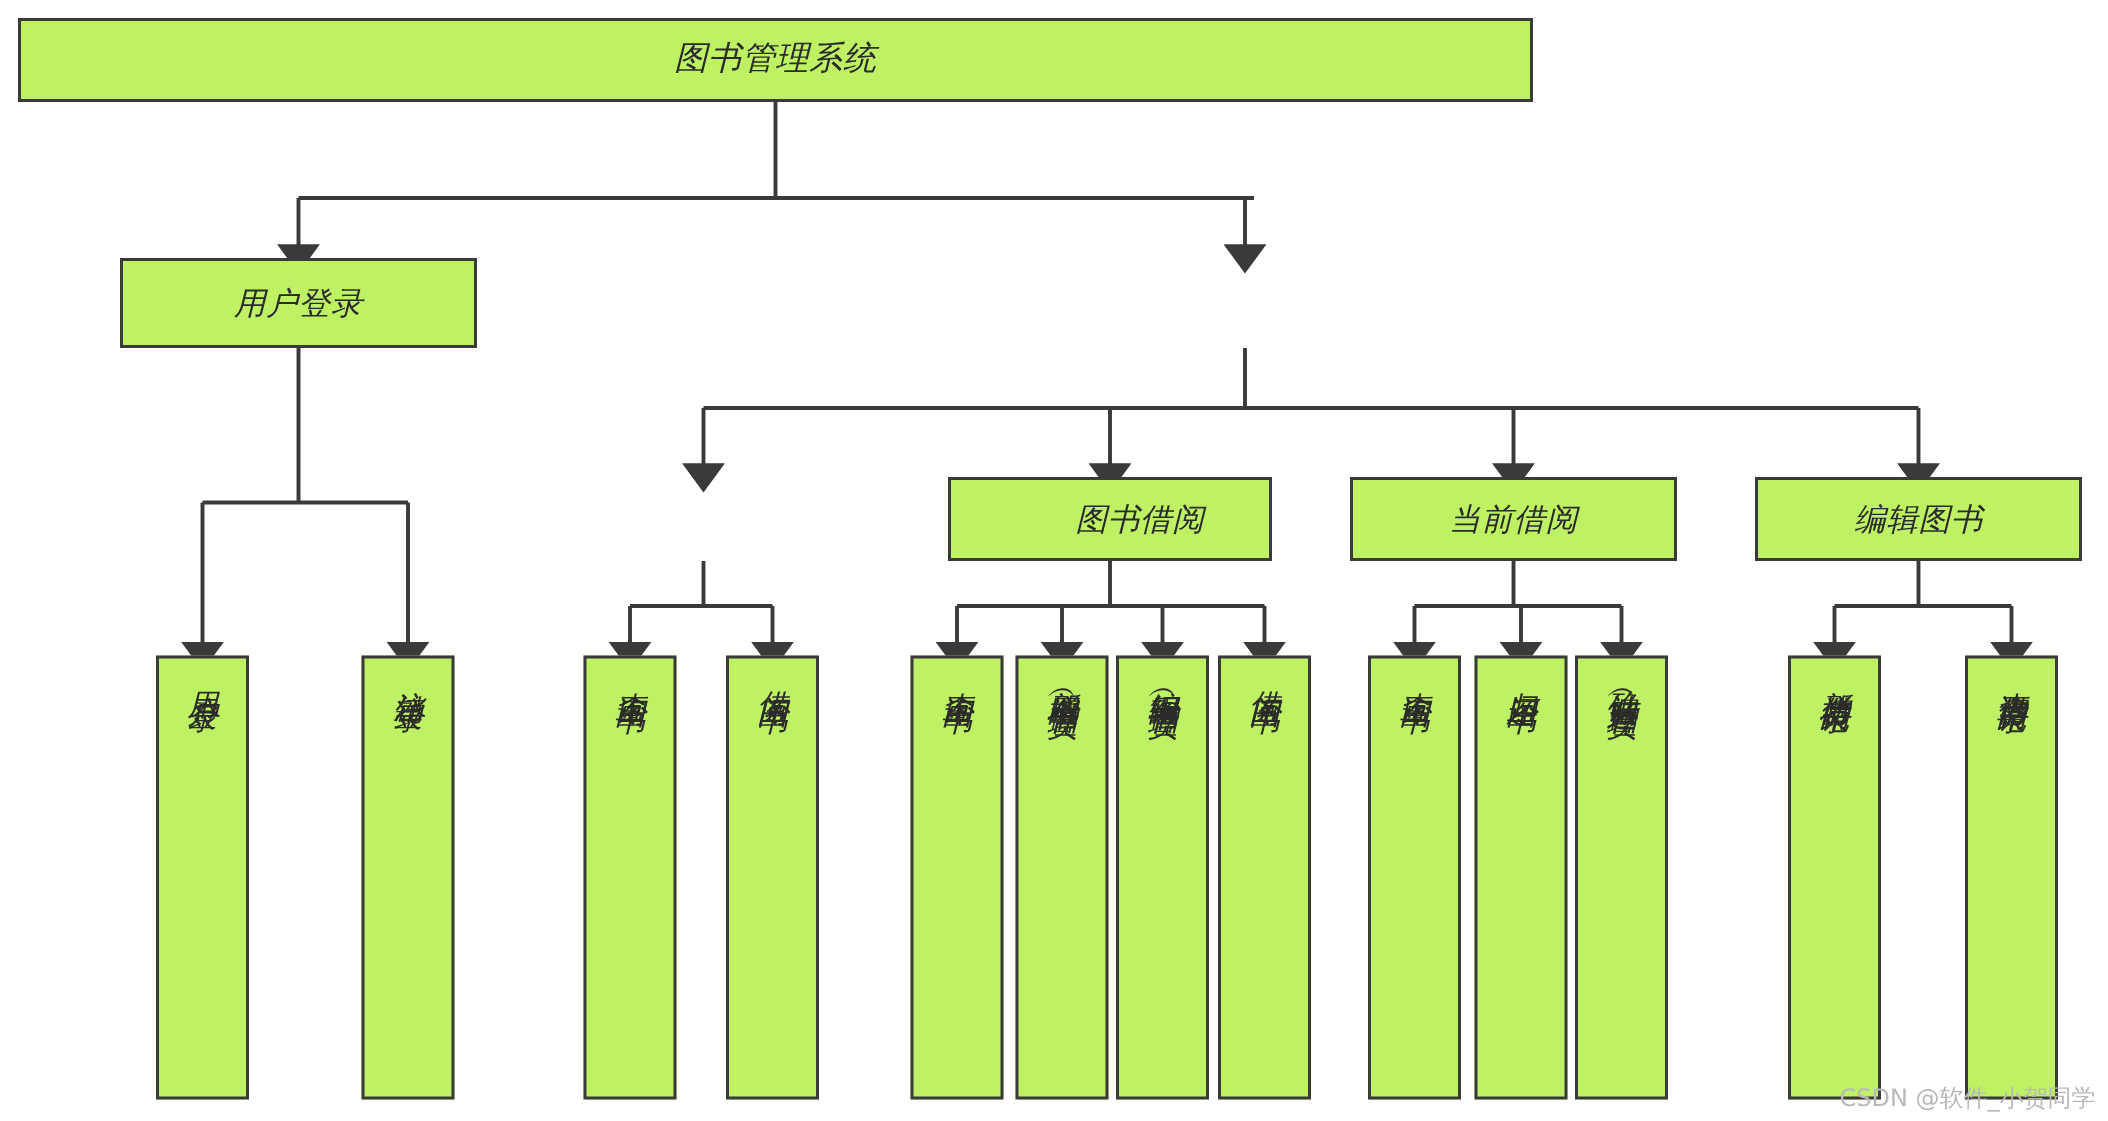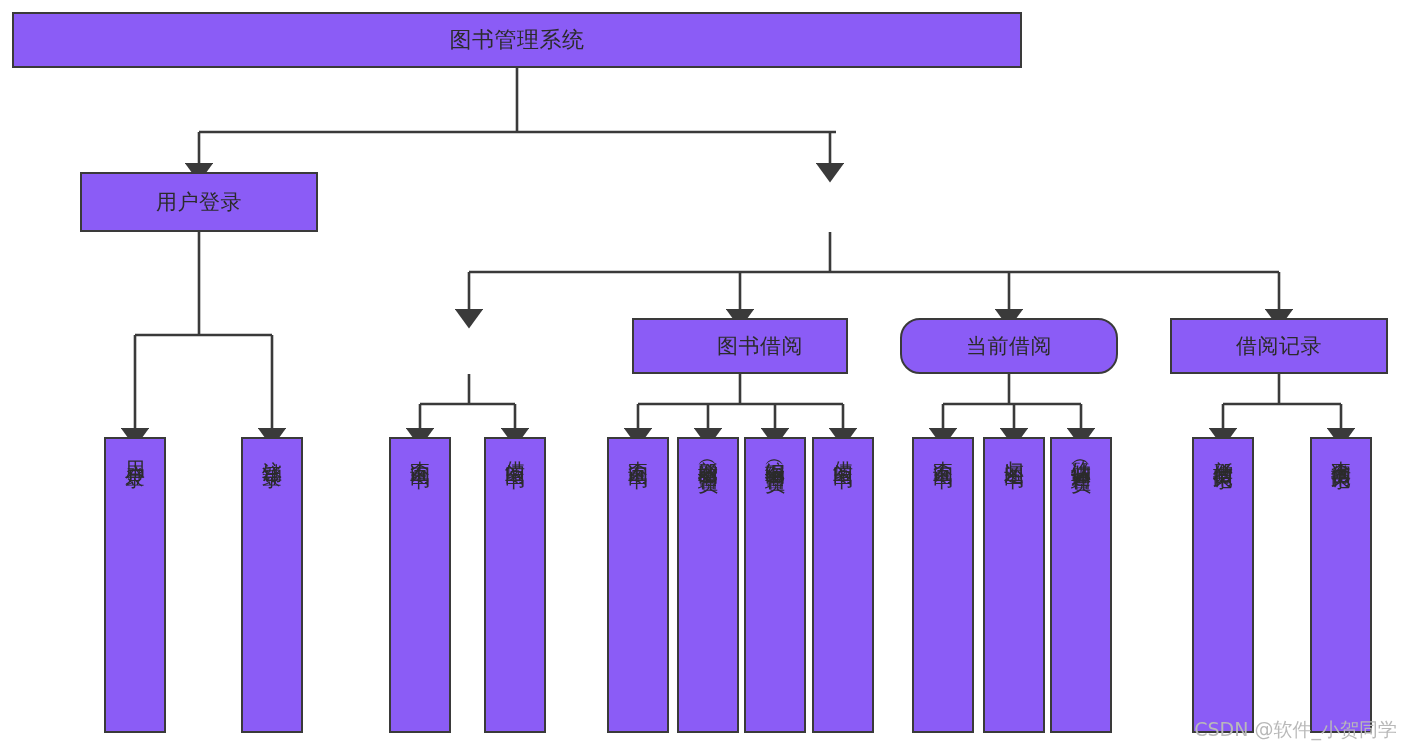--- a/index.html
+++ b/index.html
@@ -16,27 +16,28 @@
   }
   svg#wires{
     position:absolute;
     left:0; top:0;
     width:1405px; height:747px;
     pointer-events:none;
   }
   .node{
     position:absolute;
     box-sizing:border-box;
-    background:#8b5cf6;
+    background:#bef264;
     border:2.5px solid #3a3a3a;
     display:flex;
     align-items:center;
     justify-content:center;
     color:#2b2b2b;
     z-index:2;
+    font-style:italic;
   }
   .node .lbl{
     display:block;
     line-height:1.18;
     letter-spacing:0.5px;
     white-space:pre;
   }
   .node.horiz .lbl{
     font-size:21px;
   }
@@ -55,21 +56,21 @@
     line-height:1.05;
     letter-spacing:3px;
     white-space:pre;
     text-align:left;
   }
   .node.vert.tall .lbl{ letter-spacing:2px; }
   .watermark{
     position:absolute;
     right:8px;
     bottom:4px;
-    font-size:19px;
+    font-size:16px;
     color:#b9b9b9;
     z-index:5;
     white-space:nowrap;
     font-family:"DejaVu Sans","Liberation Sans",sans-serif;
   }
 </style>
 </head>
 <body>
 
 <div id="stage">
@@ -128,25 +129,25 @@
     <span class="lbl">图书管理系统</span>
   </div>
 
   <div class="node horiz" style="left:80px; top:172px; width:238px; height:60px;">
     <span class="lbl">用户登录</span>
   </div>
 
   <div class="node horiz" style="left:632px; top:318px; width:216px; height:56px;padding-left:40px;">
     <span class="lbl">图书借阅</span>
   </div>
-  <div class="node horiz" style="left:900px; top:318px; width:218px; height:56px;border-radius:20px;">
+  <div class="node horiz" style="left:900px; top:318px; width:218px; height:56px;">
     <span class="lbl">当前借阅</span>
   </div>
   <div class="node horiz" style="left:1170px; top:318px; width:218px; height:56px;">
-    <span class="lbl">借阅记录</span>
+    <span class="lbl">编辑图书</span>
   </div>
 
   <div class="node vert" style="left:104px; top:437px; width:62px; height:296px;">
     <span class="lbl">用户登录</span>
   </div>
   <div class="node vert" style="left:241px; top:437px; width:62px; height:296px;">
     <span class="lbl">注销登录</span>
   </div>
 
   <div class="node vert" style="left:389px; top:437px; width:62px; height:296px;">

